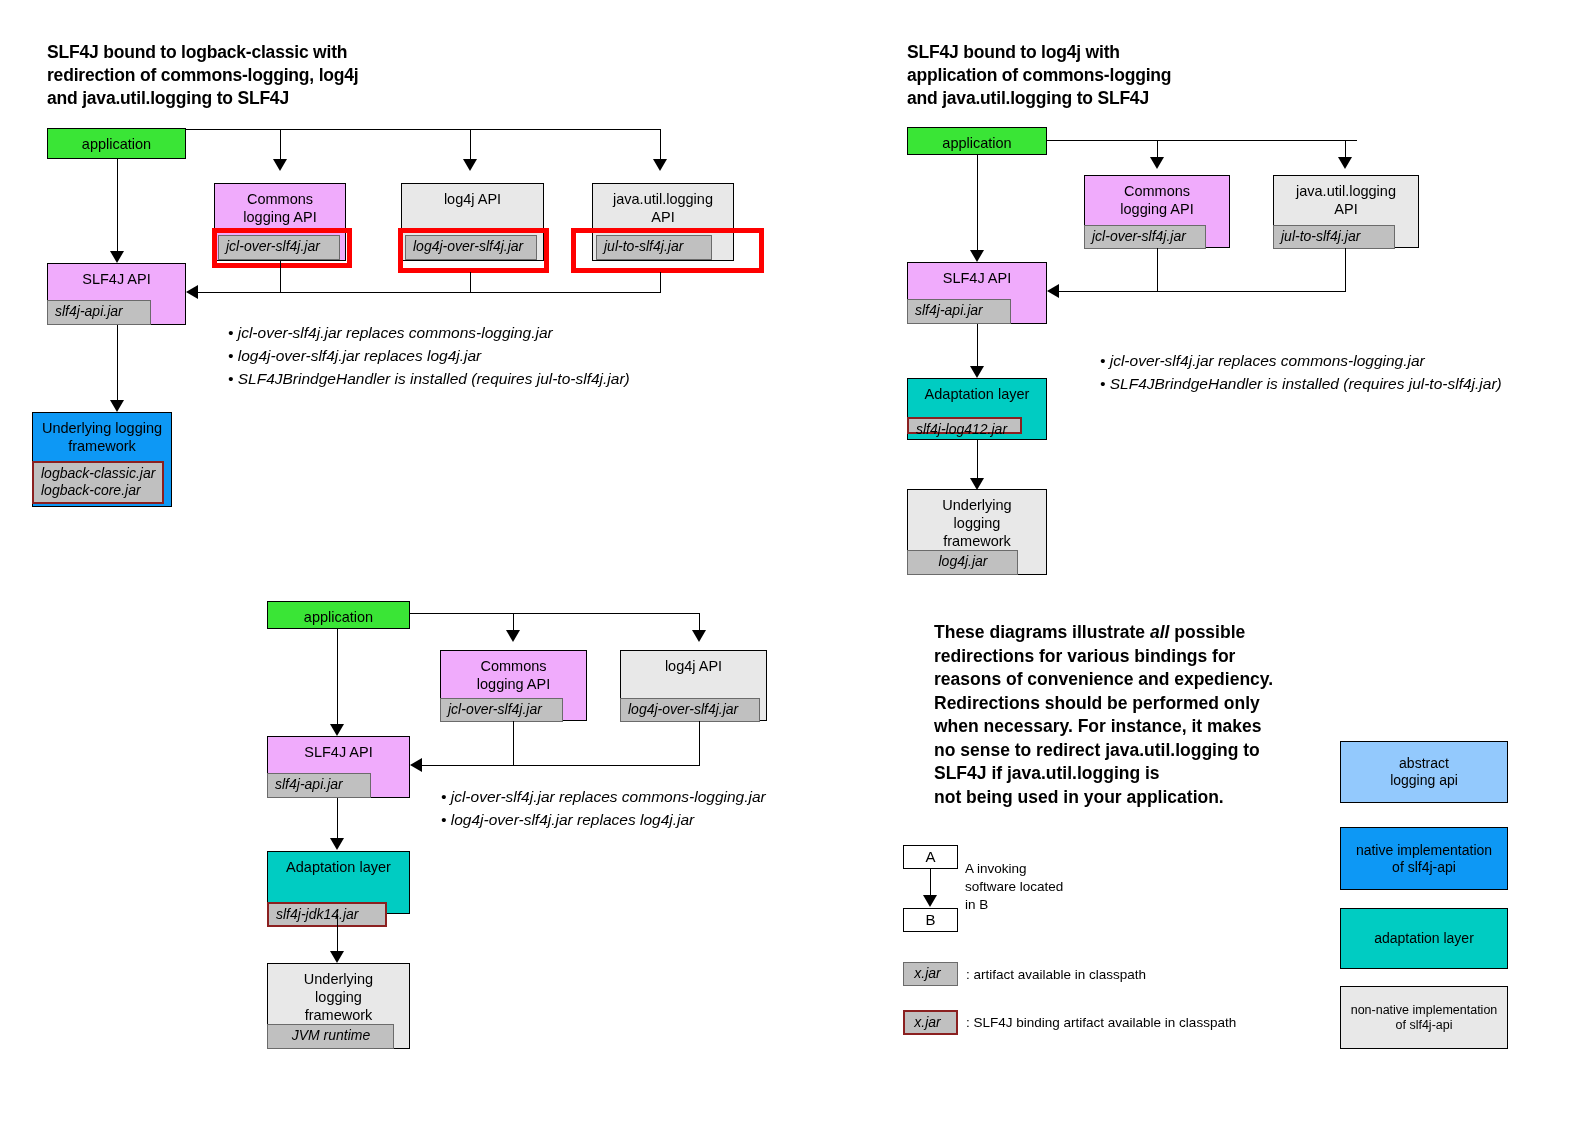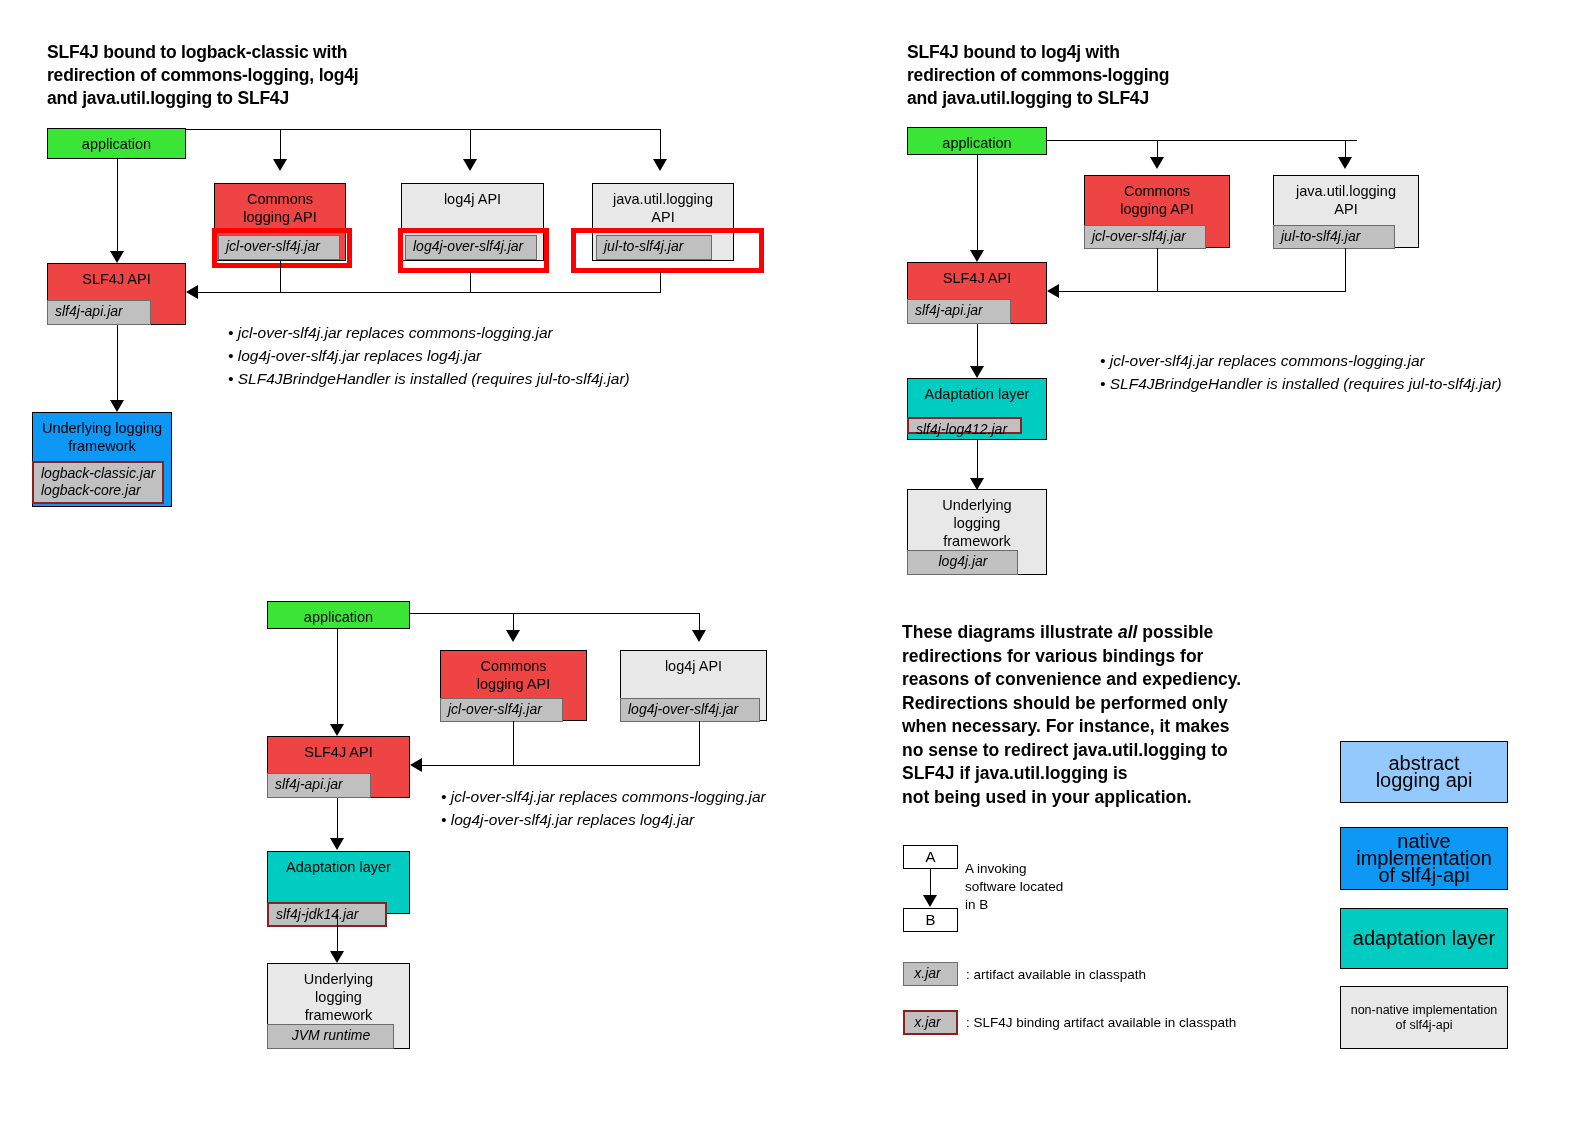--- a/index.html
+++ b/index.html
@@ -11,21 +11,21 @@
   
   .title{position:absolute;font-weight:bold;font-size:17.5px;line-height:23px;
          letter-spacing:-0.2px;white-space:pre-line;}
 
   
   .node{position:absolute;box-sizing:border-box;border:1.3px solid #000;
         background:#e8e8e8;}
   .node .cap{display:block;text-align:center;font-size:14.5px;line-height:18px;
              padding-top:6px;white-space:pre-line;}
   .node.green{background:#3ae536;}
-  .node.lblue{background:#ef4444;}
+  .node.lblue{background:#f0abfc;}
   .node.dblue{background:#0d98f5;}
   .node.teal{background:#00ccc2;}
   .node.grey{background:#e8e8e8;}
 
   
   .jar{position:absolute;box-sizing:border-box;border:1.2px solid #6b6b6b;
        background:#c0c0c0;font-style:italic;font-size:14px;line-height:17px;
        padding:2px 6px 2px 7px;white-space:pre-line;}
   .jar.bind{border:2.2px solid #8b2020;}
 
@@ -43,33 +43,33 @@
   .arrowlf{position:absolute;width:0;height:0;
            border-top:7.5px solid transparent;border-bottom:7.5px solid transparent;
            border-right:12px solid #000;}
 
   
   .bullets{position:absolute;font-style:italic;font-size:15.5px;line-height:24px;
            white-space:pre;}
 
   
   .para{position:absolute;font-weight:bold;font-size:17.5px;line-height:23.5px;
-        white-space:pre-line;}
+        white-space:pre-line;margin-left:32px;}
   .para i{font-style:italic;}
 
   
   .legtxt{position:absolute;font-size:13.5px;line-height:18px;white-space:pre-line;}
   .legcap{position:absolute;font-size:13.5px;line-height:17px;white-space:pre;}
 
   .legbox{position:absolute;box-sizing:border-box;border:1.4px solid #000;
           background:#fff;text-align:center;font-size:15px;line-height:22px;}
 
   .swatch{position:absolute;box-sizing:border-box;border:1.4px solid #000;
           display:flex;align-items:center;justify-content:center;text-align:center;
-          font-size:20px;line-height:17px;white-space:pre-line;}
+          font-size:14px;line-height:17px;white-space:pre-line;}
   .swatch.small{font-size:12.5px;line-height:15px;}
 </style>
 </head>
 <body>
 
 <div class="canvas">
 
   <div class="title" style="left:47px;top:41px;width:430px;">SLF4J bound to logback-classic with
 redirection of commons-logging, log4j
 and java.util.logging to SLF4J</div>
@@ -132,21 +132,21 @@
 framework</span>
   </div>
   <div class="jar bind" style="left:32px;top:461px;width:132px;height:43px;">logback-classic.jar
 logback-core.jar</div>
 
   <div class="bullets" style="left:228px;top:321px;">• jcl-over-slf4j.jar replaces commons-logging.jar</div>
   <div class="bullets" style="left:228px;top:344px;">• log4j-over-slf4j.jar replaces log4j.jar</div>
   <div class="bullets" style="left:228px;top:367px;">• SLF4JBrindgeHandler is installed (requires jul-to-slf4j.jar)</div>
 
   <div class="title" style="left:907px;top:41px;width:420px;">SLF4J bound to log4j with
-redirection of commons-logging
+application of commons-logging
 and java.util.logging to SLF4J</div>
 
   <div class="node green" style="left:907px;top:127px;width:140px;height:28px;">
     <span class="cap">application</span>
   </div>
 
   <div class="ln lnh" style="left:1047px;top:140px;width:310px;"></div>
   <div class="ln lnv" style="left:1157px;top:140px;height:22px;"></div>
   <div class="arrowdn" style="left:1150px;top:157px;"></div>
   <div class="ln lnv" style="left:1345px;top:140px;height:22px;"></div>

